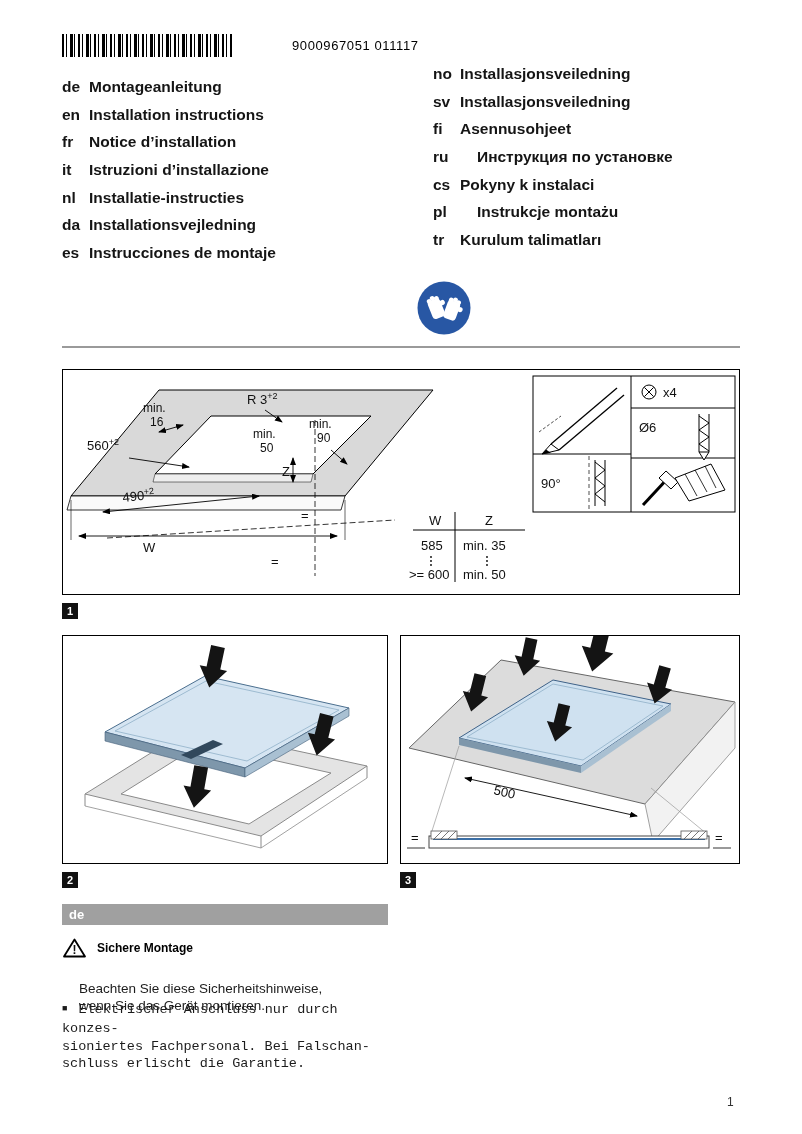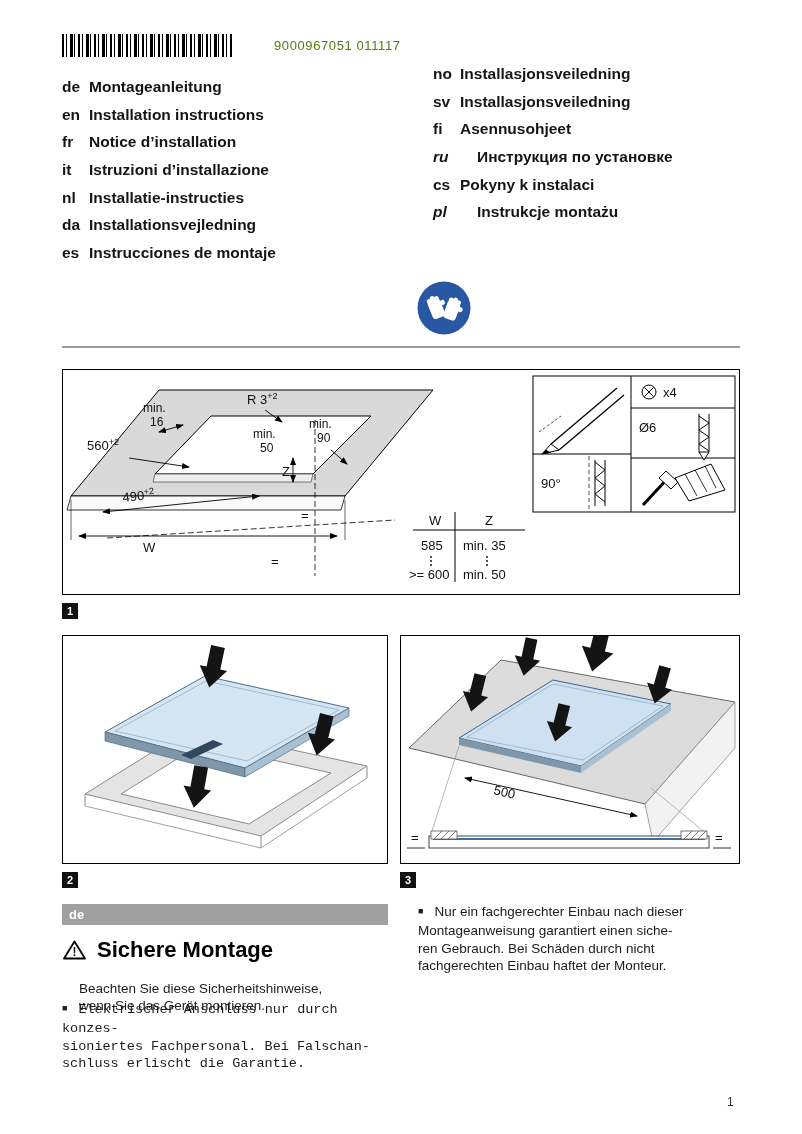--- a/index.html
+++ b/index.html
@@ -4,49 +4,49 @@
 <style>
   html,body{margin:0;padding:0;background:#e8e8e8;}
   .page{position:relative;width:802px;height:1134px;background:#fff;
         font-family:"Liberation Sans",sans-serif;color:#151515;overflow:hidden;margin:0 auto;}
   .abs{position:absolute;}
 
   .barcode{left:62px;top:34px;width:170px;height:23px;
     background-image:repeating-linear-gradient(90deg,
       #000 0px,#000 2px,#fff 2px,#fff 4px,#000 4px,#000 5px,#fff 5px,#fff 8px,
       #000 8px,#000 11px,#fff 11px,#fff 12px,#000 12px,#000 13px,#fff 13px,#fff 16px);}
-  .doc-code{left:274px;top:38px;font-size:13px;letter-spacing:.6px;color:#4d7c0f;}
+  .doc-code{left:292px;top:38px;font-size:13px;letter-spacing:.6px;color:#000000;}
 
   .lang-col{width:345px;}
   .lang-left{left:62px;top:73px;}
   .lang-right{left:418px;top:60px;margin-left:15px;}
   .li{display:flex;height:27.7px;align-items:center;font-weight:bold;font-size:15.5px;}
   .lc{width:27px;flex:none;}
-  .lc.wide{width:44px;font-style:italic;}
+  .lc.wide{width:44px;}
 
   .glove-badge{left:416px;top:280px;width:56px;height:56px;}
 
   .divider{left:62px;top:346px;width:678px;height:2px;background:#9a9a9a;}
 
   .figure{position:absolute;border:1px solid #000;background:#fff;box-sizing:border-box;}
   .fig1{left:62px;top:369px;width:678px;height:226px;}
   .fig2{left:62px;top:635px;width:326px;height:229px;}
   .fig3{left:400px;top:635px;width:340px;height:229px;}
 
   .numsq{position:absolute;width:16px;height:16px;background:#111;color:#fff;
          font-size:11px;font-weight:bold;display:flex;align-items:center;justify-content:center;}
   .sq1{left:62px;top:603px;}
   .sq2{left:62px;top:872px;}
   .sq3{left:400px;top:872px;}
 
   .de-tab{left:62px;top:904px;width:326px;height:21px;background:#a0a0a0;color:#fff;
           font-weight:bold;font-size:13px;line-height:21px;padding-left:7px;box-sizing:border-box;}
 
   .heading-row{left:62px;top:937px;display:flex;align-items:center;gap:10px;}
-  .heading{font-size:22px;font-weight:bold;color:#000;}
+  .heading{font-size:12px;font-weight:bold;color:#000;}
 
   .body-text{font-size:13.5px;line-height:17.3px;color:#1c1c1c;}
   .preline{white-space:pre-line;}
   .intro{left:79px;top:966px;width:336px;}
   .bullet1{left:62px;top:1001px;width:340px;font-family:Liberation Mono, monospace;}
   .right-note{left:418px;top:903px;width:334px;}
   .bmark{font-size:9px;margin-right:11px;position:relative;top:-2px;}
 
   .page-num{left:727px;top:1095px;font-size:12px;color:#333;}
 
@@ -109,20 +109,24 @@
         <span class="lc wide">ru</span>
         <span class="ll">Инструкция по установке</span>
       </div>
     <div class="li">
         <span class="lc">cs</span>
         <span class="ll">Pokyny k instalaci</span>
       </div>
     <div class="li">
         <span class="lc wide">pl</span>
         <span class="ll">Instrukcje montażu</span>
+      </div>
+    <div class="li">
+        <span class="lc">tr</span>
+        <span class="ll">Kurulum talimatları</span>
       </div>
   </div>
 
   <div class="abs glove-badge">
     <svg width="56" height="56" viewBox="0 0 56 56">
       <circle cx="28" cy="28" r="26.5" fill="#2857a4"></circle>
       <g fill="#fff">
         <g transform="rotate(-22 21 29)">
           <rect x="14" y="19" width="13" height="19" rx="3.5"></rect>
           <circle cx="16.6" cy="19" r="2.4"></circle>
@@ -349,22 +353,16 @@
 
   <p class="abs intro body-text preline">Beachten Sie diese Sicherheitshinweise,
 wenn Sie das Gerät montieren.</p>
 
   <div class="abs bullet1 body-text">
     <span class="bmark">■</span><span class="preline">Elektrischer Anschluss nur durch konzes-
 sioniertes Fachpersonal. Bei Falschan-
 schluss erlischt die Garantie.</span>
   </div>
 
-  <div class="abs right-note body-text">
-    <span class="bmark">■</span><span class="preline">Nur ein fachgerechter Einbau nach dieser
-Montageanweisung garantiert einen siche-
-ren Gebrauch. Bei Schäden durch nicht
-fachgerechten Einbau haftet der Monteur.</span>
-  </div>
 
   <div class="abs page-num">1</div>
 
 </div>
 
 </body></html>

